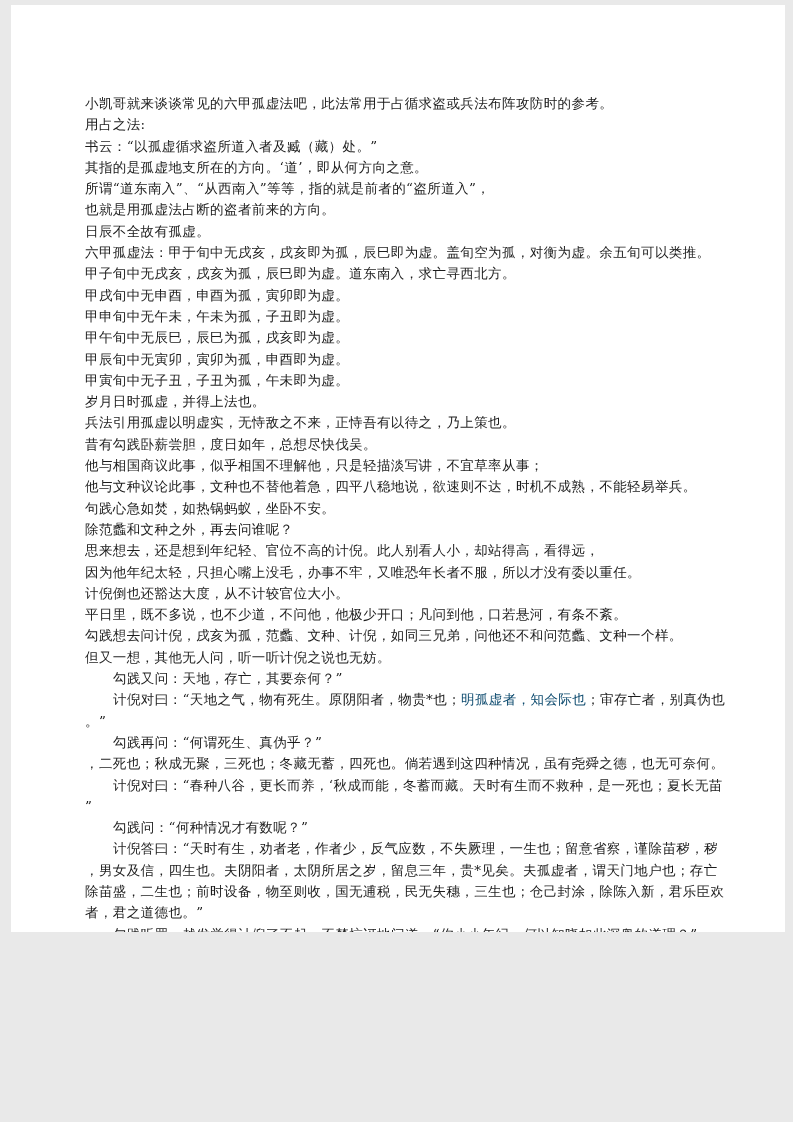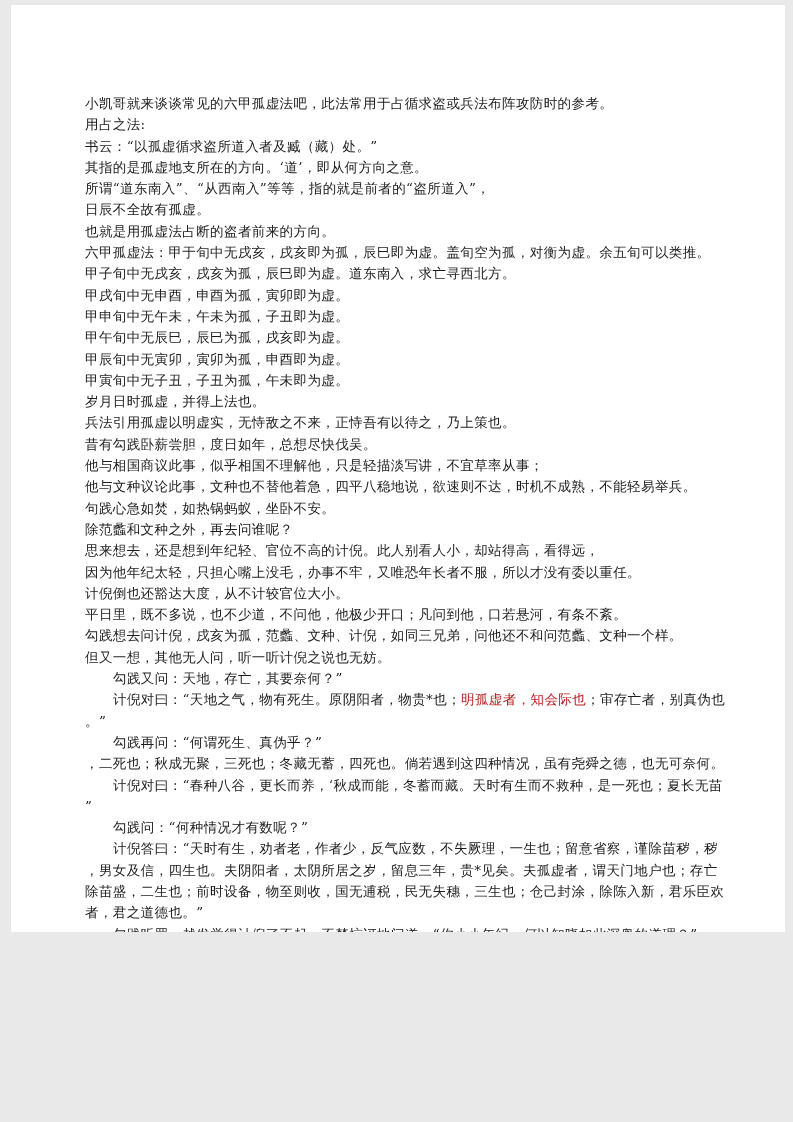--- a/index.html
+++ b/index.html
@@ -52,22 +52,22 @@
 <body style="background: rgb(233, 233, 233);">
 
 <div class="canvas">
   <div class="page">
     <div class="text-body" id="text-body" style="color: rgb(28, 28, 28);">
         <p class="line">小凯哥就来谈谈常见的六甲孤虚法吧，此法常用于占循求盗或兵法布阵攻防时的参考。</p>
         <p class="line">用占之法:</p>
         <p class="line">书云：“以孤虚循求盗所道入者及臧（藏）处。”</p>
         <p class="line">其指的是孤虚地支所在的方向。‘道’，即从何方向之意。</p>
         <p class="line">所谓“道东南入”、“从西南入”等等，指的就是前者的“盗所道入”，</p>
+        <p class="line">也就是用孤虚法占断的盗者前来的方向。</p>
         <p class="line">日辰不全故有孤虚。</p>
-        <p class="line">也就是用孤虚法占断的盗者前来的方向。</p>
         <p class="line">六甲孤虚法：甲于旬中无戌亥，戌亥即为孤，辰巳即为虚。盖旬空为孤，对衡为虚。余五旬可以类推。</p>
         <p class="line">甲子旬中无戌亥，戌亥为孤，辰巳即为虚。道东南入，求亡寻西北方。</p>
         <p class="line">甲戌旬中无申酉，申酉为孤，寅卯即为虚。</p>
         <p class="line">甲申旬中无午未，午未为孤，子丑即为虚。</p>
         <p class="line">甲午旬中无辰巳，辰巳为孤，戌亥即为虚。</p>
         <p class="line">甲辰旬中无寅卯，寅卯为孤，申酉即为虚。</p>
         <p class="line">甲寅旬中无子丑，子丑为孤，午未即为虚。</p>
         <p class="line">岁月日时孤虚，并得上法也。</p>
         <p class="line">兵法引用孤虚以明虚实，无恃敌之不来，正恃吾有以待之，乃上策也。</p>
         <p class="line">昔有勾践卧薪尝胆，度日如年，总想尽快伐吴。</p>
@@ -75,21 +75,21 @@
         <p class="line">他与文种议论此事，文种也不替他着急，四平八稳地说，欲速则不达，时机不成熟，不能轻易举兵。</p>
         <p class="line">句践心急如焚，如热锅蚂蚁，坐卧不安。</p>
         <p class="line">除范蠡和文种之外，再去问谁呢？</p>
         <p class="line">思来想去，还是想到年纪轻、官位不高的计倪。此人别看人小，却站得高，看得远，</p>
         <p class="line">因为他年纪太轻，只担心嘴上没毛，办事不牢，又唯恐年长者不服，所以才没有委以重任。</p>
         <p class="line">计倪倒也还豁达大度，从不计较官位大小。</p>
         <p class="line">平日里，既不多说，也不少道，不问他，他极少开口；凡问到他，口若悬河，有条不紊。</p>
         <p class="line">勾践想去问计倪，戌亥为孤，范蠡、文种、计倪，如同三兄弟，问他还不和问范蠡、文种一个样。</p>
         <p class="line">但又一想，其他无人问，听一听计倪之说也无妨。</p>
         <p class="line indent">勾践又问：天地，存亡，其要奈何？”</p>
-        <p class="line indent"><span>计倪对曰：“天地之气，物有死生。原阴阳者，物贵*也；</span><span class="seg-red" style="color: #b91c1c;">明孤虚者，知会际也</span><span>；审存亡者，别真伪也</span></p>
+        <p class="line indent"><span>计倪对曰：“天地之气，物有死生。原阴阳者，物贵*也；</span><span class="seg-red" style="color: #0c4a6e;">明孤虚者，知会际也</span><span>；审存亡者，别真伪也</span></p>
         <p class="line">。”</p>
         <p class="line indent">勾践再问：“何谓死生、真伪乎？”</p>
         <p class="line">，二死也；秋成无聚，三死也；冬藏无蓄，四死也。倘若遇到这四种情况，虽有尧舜之德，也无可奈何。</p>
         <p class="line indent">计倪对曰：“春种八谷，更长而养，‘秋成而能，冬蓄而藏。天时有生而不救种，是一死也；夏长无苗</p>
         <p class="line">”</p>
         <p class="line indent">勾践问：“何种情况才有数呢？”</p>
         <p class="line indent">计倪答曰：“天时有生，劝者老，作者少，反气应数，不失厥理，一生也；留意省察，谨除苗秽，秽</p>
         <p class="line">，男女及信，四生也。夫阴阳者，太阴所居之岁，留息三年，贵*见矣。夫孤虚者，谓天门地户也；存亡</p>
         <p class="line">除苗盛，二生也；前时设备，物至则收，国无逋税，民无失穗，三生也；仓己封涂，除陈入新，君乐臣欢</p>
         <p class="line">者，君之道德也。”</p>

